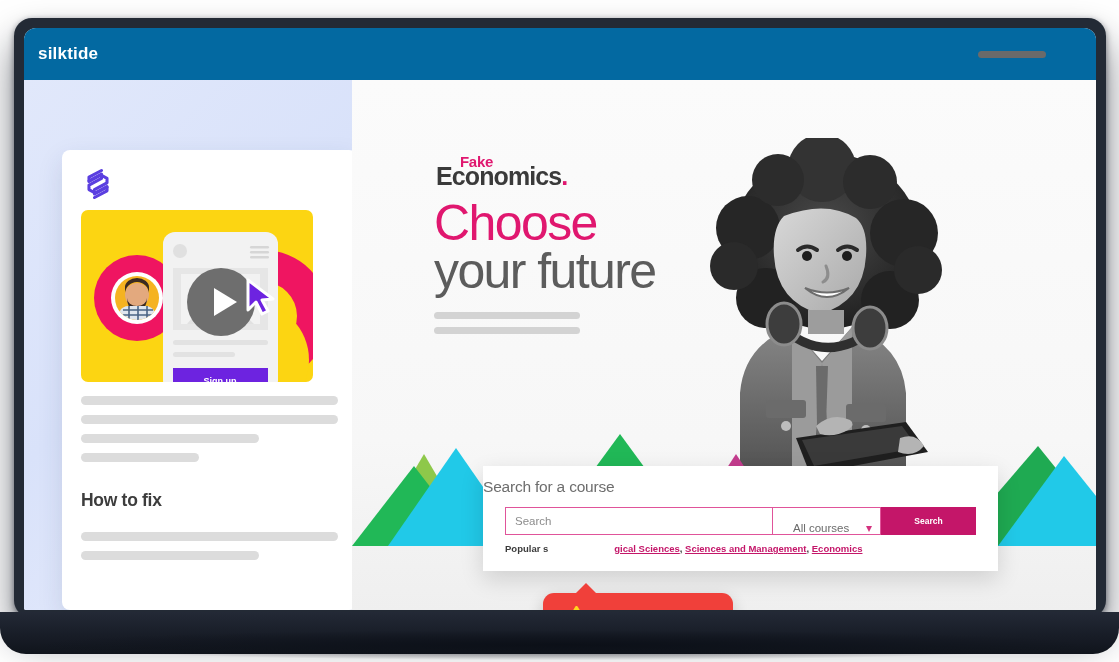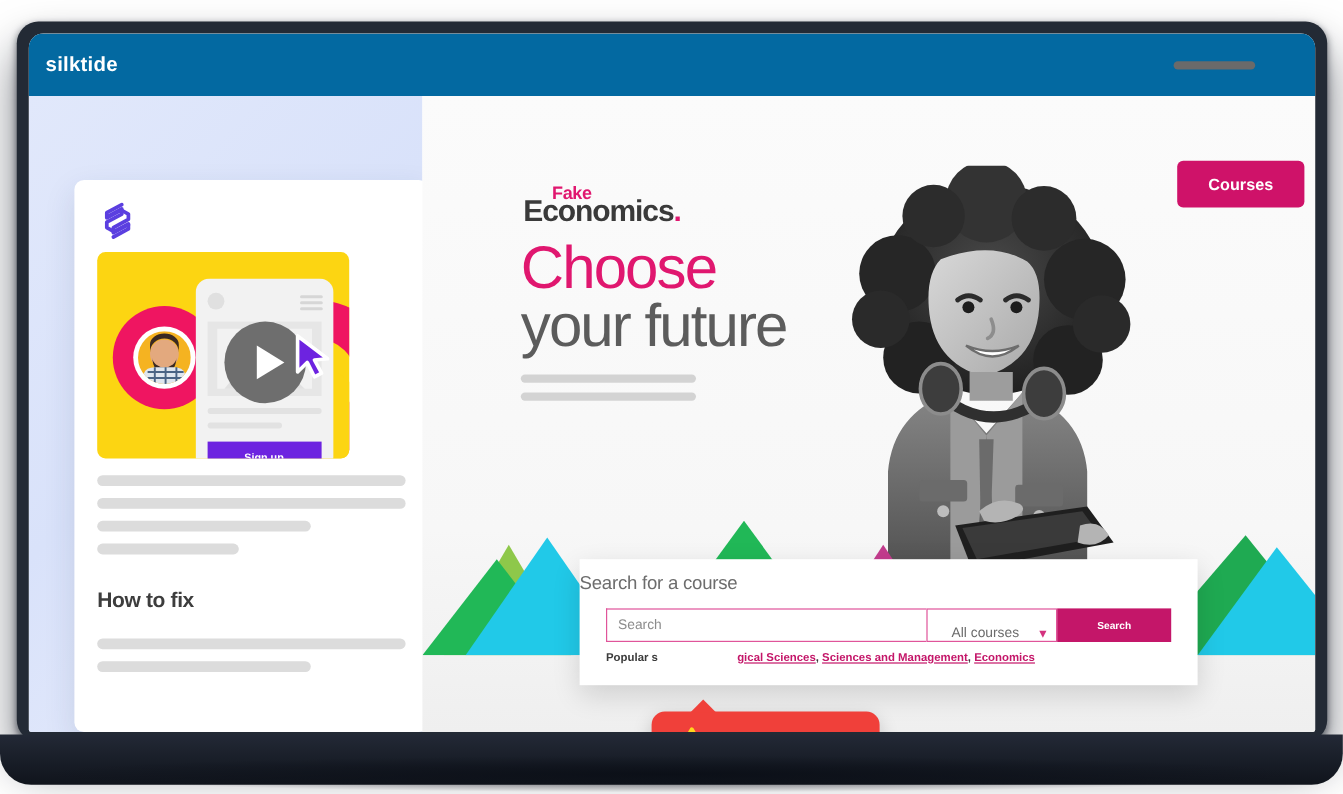--- a/index.html
+++ b/index.html
@@ -162,21 +162,21 @@
   #left-card {
     position: absolute; left: 38px; top: 70px;
     width: 295px; height: 460px;
     background: #ffffff; border-radius: 8px;
     box-shadow: 0 10px 26px rgba(40,55,95,.13);
     overflow: hidden;
   }
   #silktide-mark { position: absolute; left: 19px; top: 17px; }
   #thumb {
     position: absolute; left: 19px; top: 60px;
-    width: 210px; height: 172px;
+    width: 232px; height: 172px;
     background: #fcd512; border-radius: 7px; overflow: hidden;
   }
   .skel { position: absolute; height: 9px; border-radius: 5px; background: #dcdcdc; }
   #howtofix {
     position: absolute; left: 19px; top: 233px;
     color: #3d3d3d; font-size: 17.5px; font-weight: 700; letter-spacing: -.3px;
   }
 
   
   .badge {
@@ -281,21 +281,20 @@
       </div>
     </div>
 
     <div id="site">
 
       <div id="uni-logo">
         <span id="uni-fake">Fake</span>
         <span id="uni-name"><span>Economics</span><span id="uni-dot">.</span></span>
       </div>
 
-      <button id="courses-btn">Courses</button>
 
       <div id="hero-l2">your future</div>
       <div id="hero-l1">Choose</div>
       <span class="hero-bar" style="left:82px; top:232px; width:146px;"></span>
       <span class="hero-bar" style="left:82px; top:247px; width:146px;"></span>
 
       <div id="person-wrap">
         <svg width="250" height="345" viewBox="0 0 250 345">
           <defs>
             <linearGradient id="skin" x1="0" y1="0" x2="1" y2="1">

